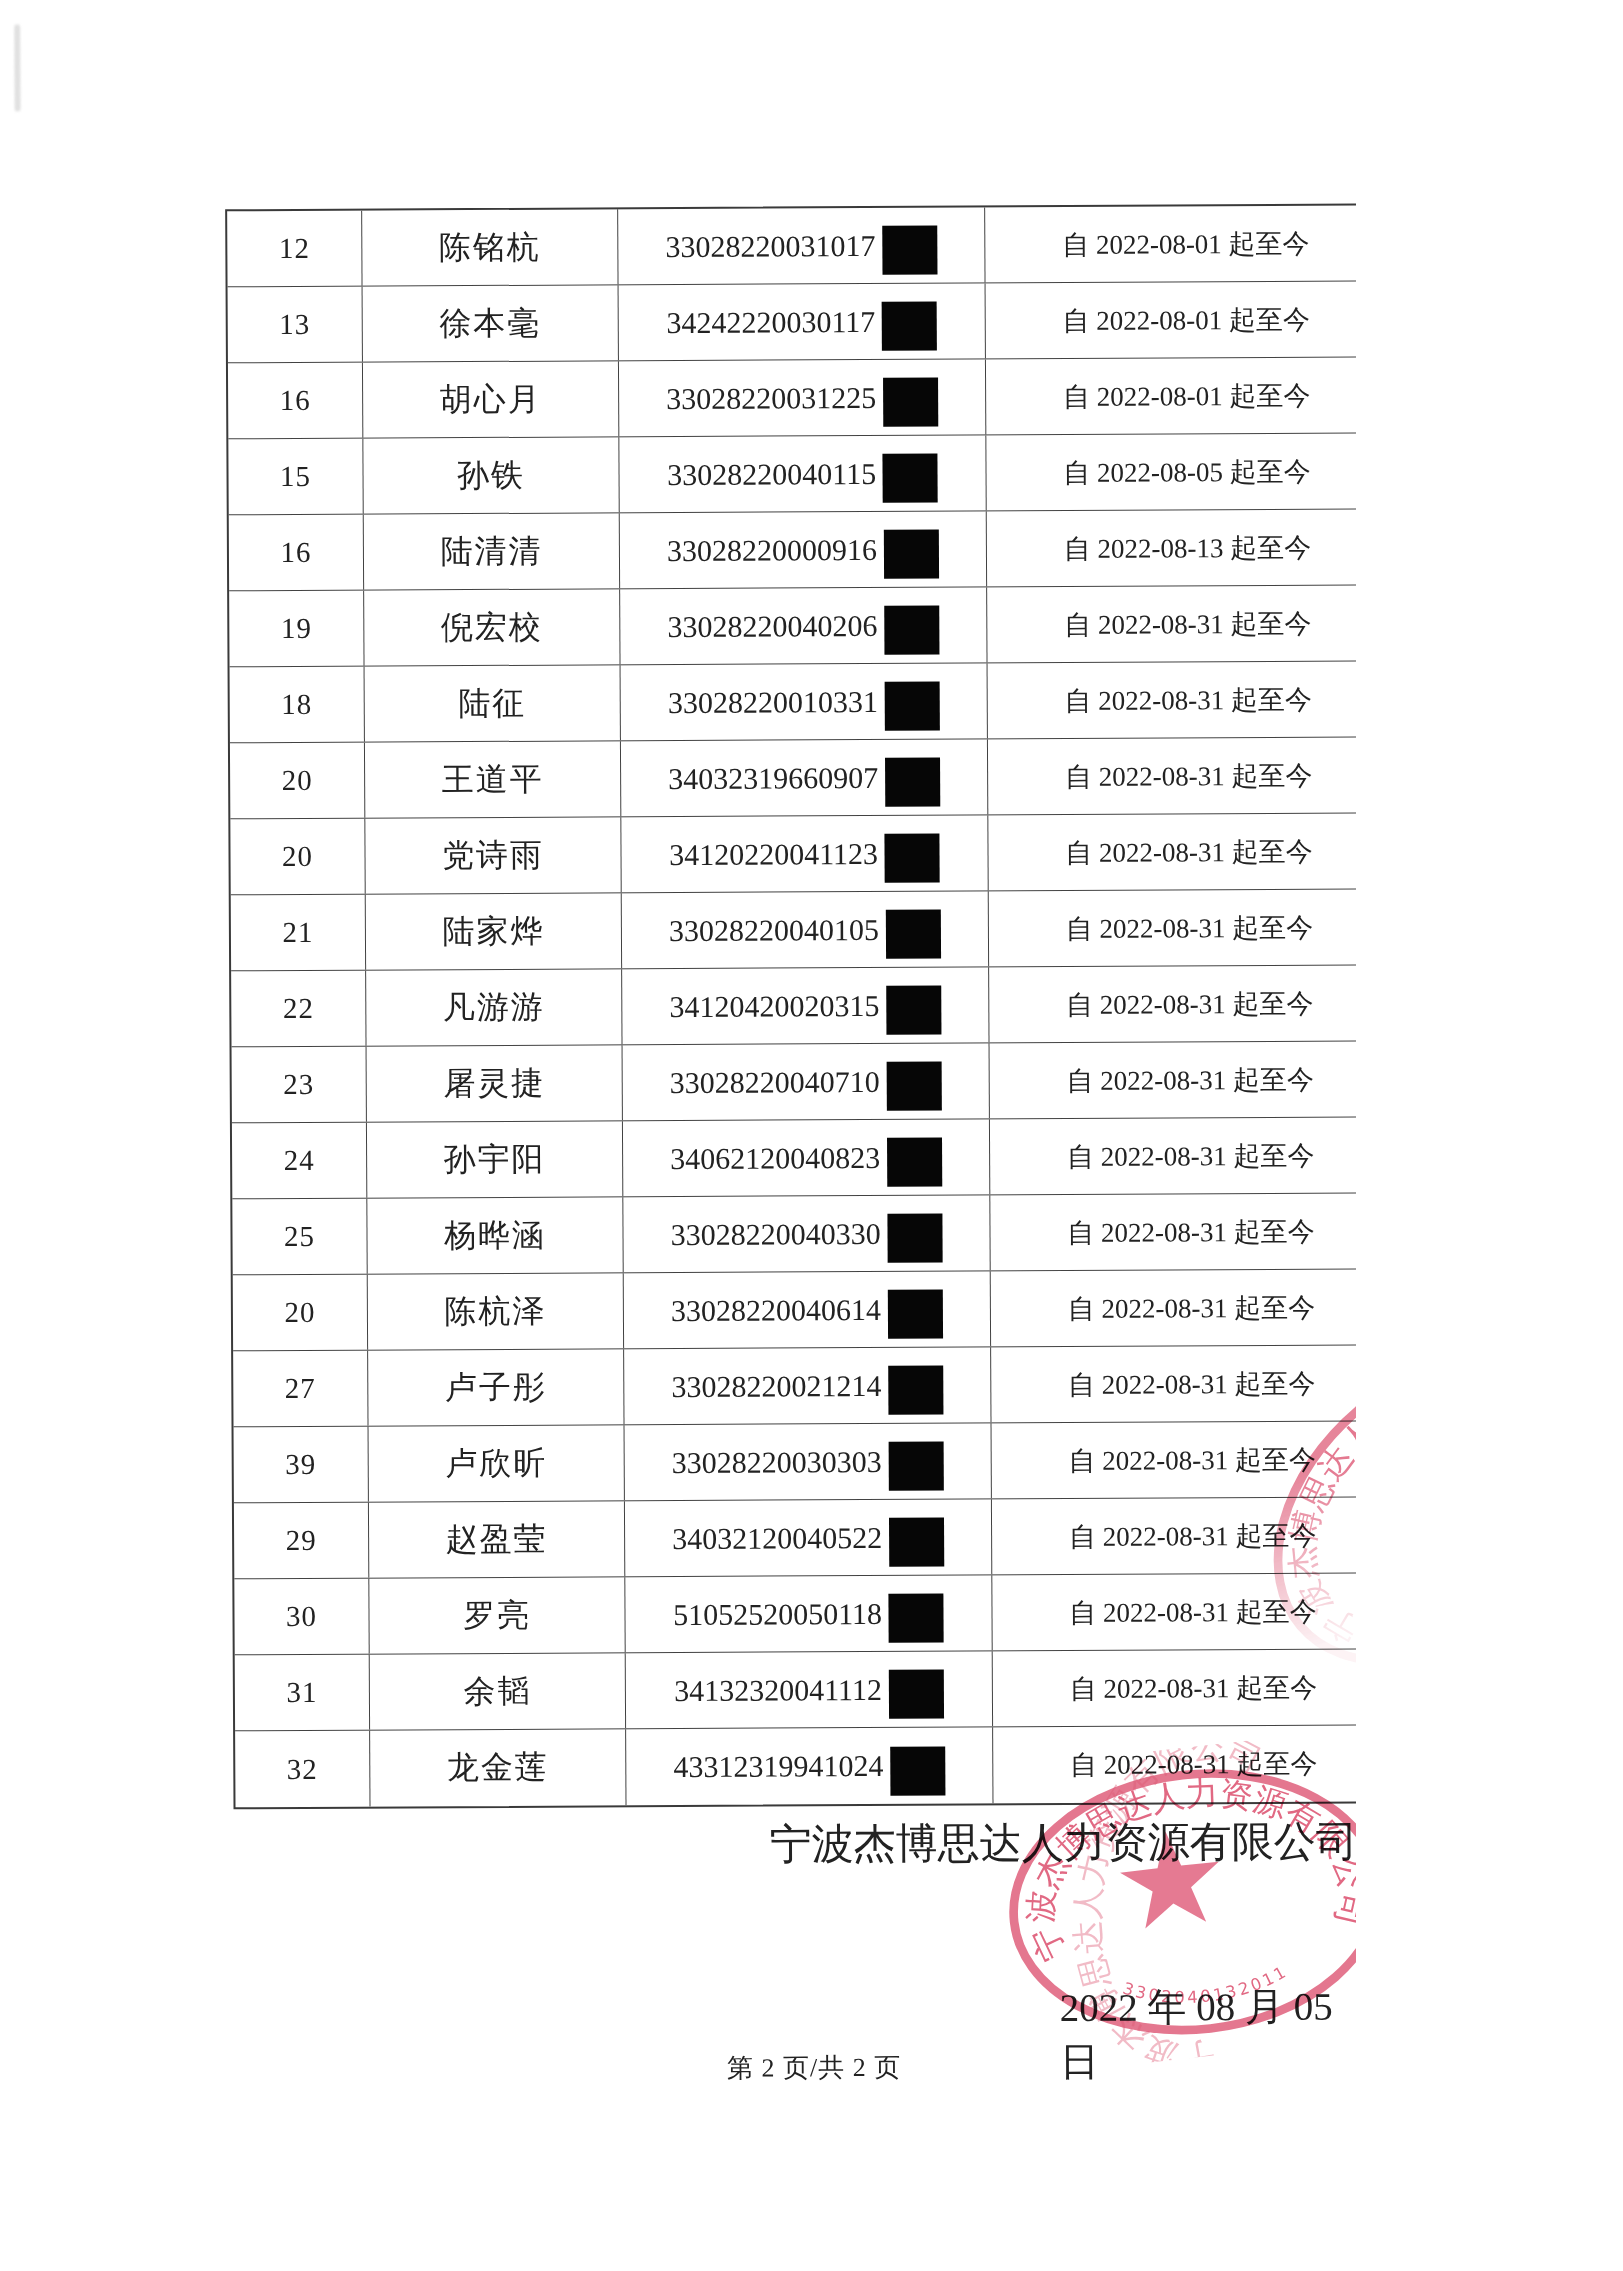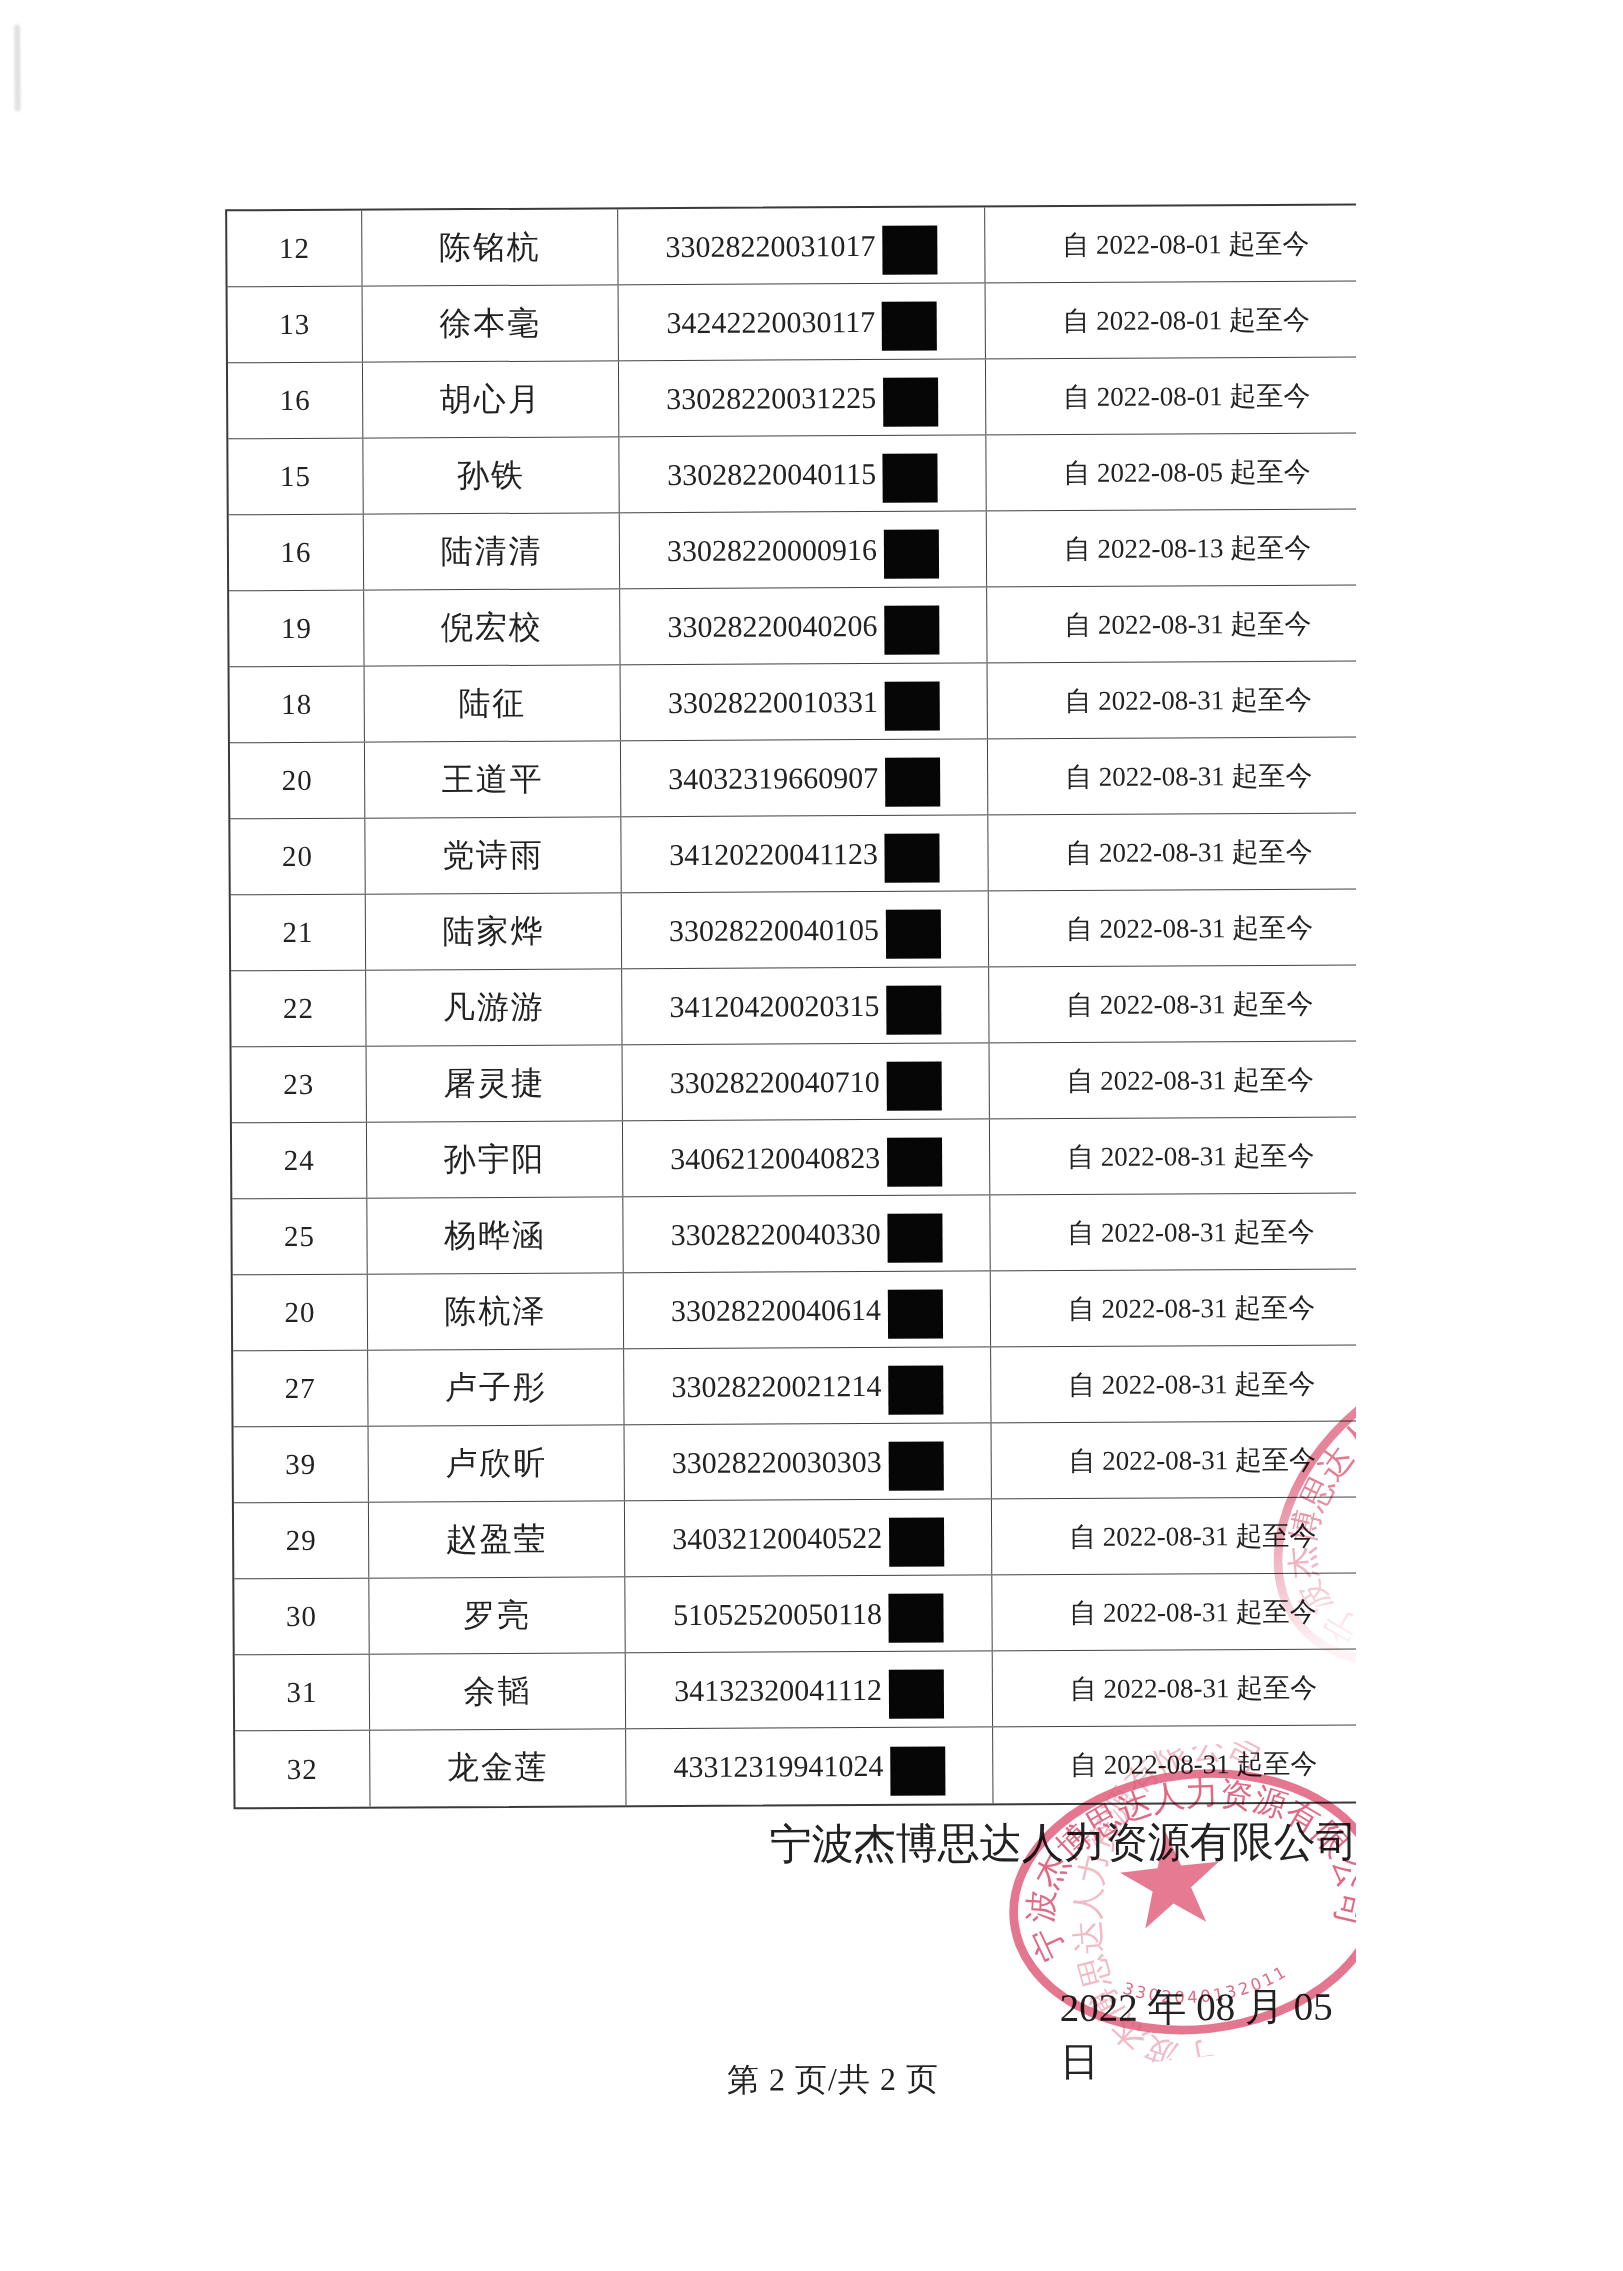--- a/index.html
+++ b/index.html
@@ -36,21 +36,21 @@
   .c-name{font-size:32px;letter-spacing:1.9px;}
   .c-id{font-size:30px;gap:6.8px;}
   .c-period{font-size:27px;}
   .redact{
     width:55px;height:49px;background:#060606;display:inline-block;
     transform:translateY(4.8px);
   }
   
   .company-line{position:absolute;left:766px;top:1817px;font-size:42px;letter-spacing:0;}
   .date-line{position:absolute;left:1055px;top:1983px;font-size:39px;}
-  .page-footer{position:absolute;left:722px;top:2051px;font-size:32px;letter-spacing:1px;margin-top:8px;}
+  .page-footer{position:absolute;left:722px;top:2051px;font-size:26px;letter-spacing:1px;}
   
   .stamp{
     position:absolute;pointer-events:none;mix-blend-mode:multiply;
     color:#dc4f6e;
   }
   .stamp-main{left:980px;top:1750px;transform:rotate(-6deg);opacity:.95;}
   .stamp-secondary{
     left:1226px;top:1357px;transform:rotate(-40deg);opacity:.85;
     -webkit-mask-image:linear-gradient(205deg,#000 35%,rgba(0,0,0,0.10) 72%);
             mask-image:linear-gradient(205deg,#000 35%,rgba(0,0,0,0.10) 72%);

